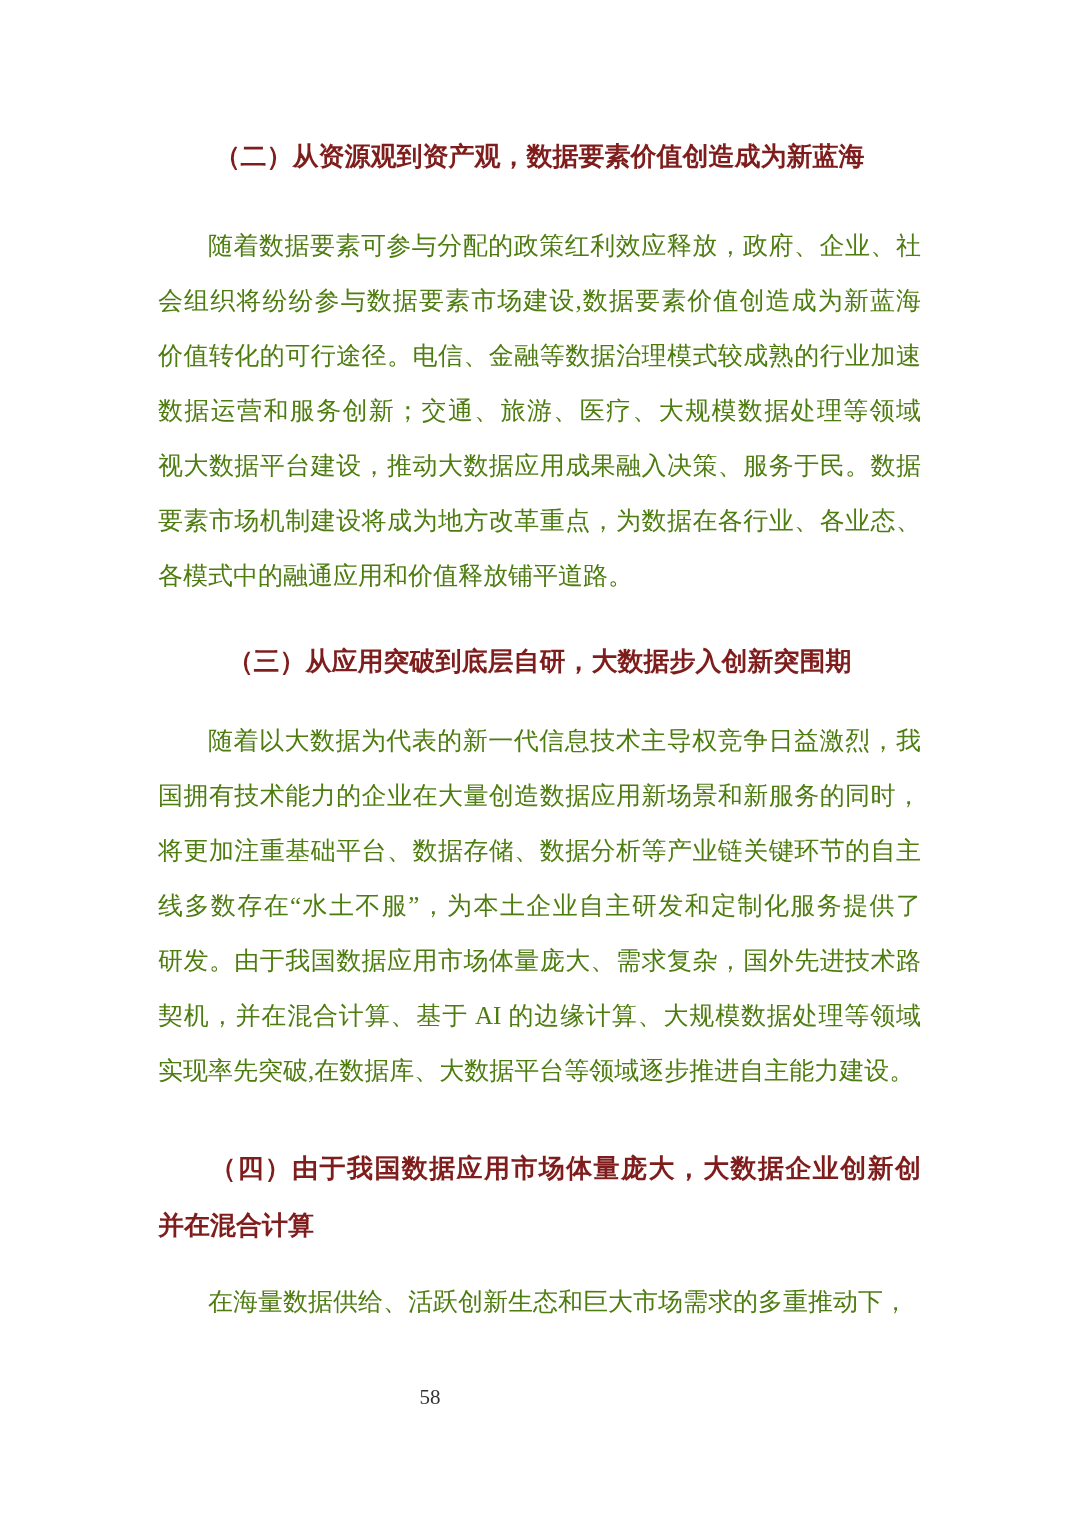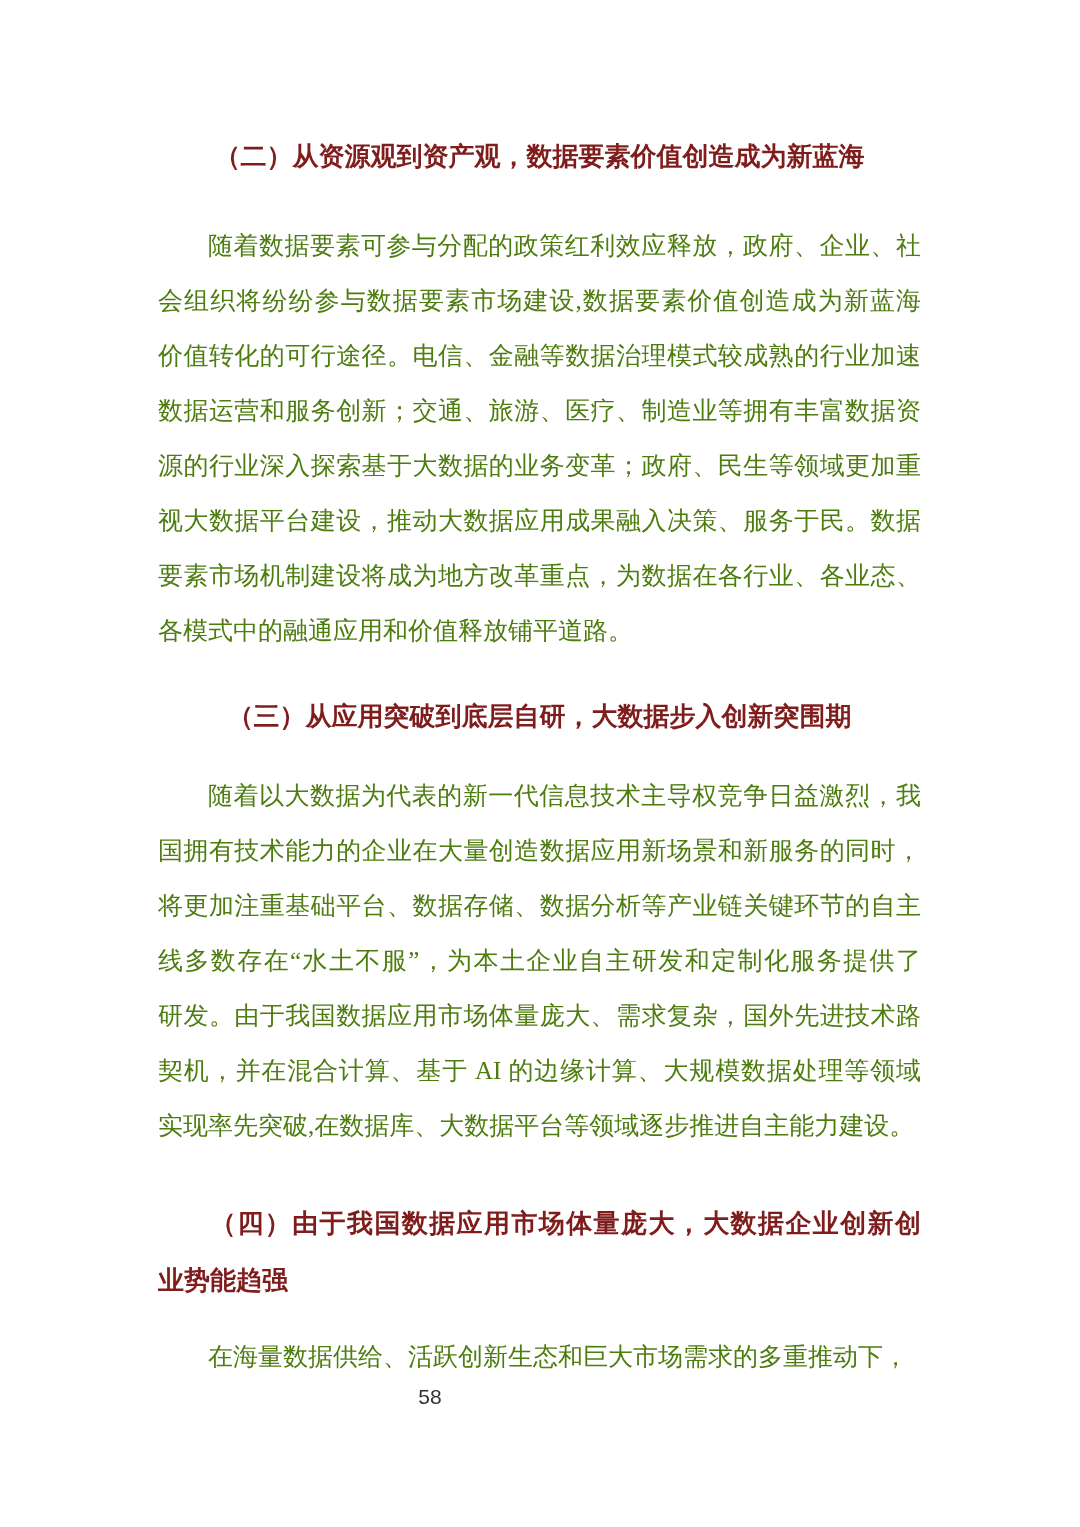--- a/index.html
+++ b/index.html
@@ -50,55 +50,54 @@
     text-align-last: justify;
   }
   .pline-first { text-indent: 2em; }
   .pline-last { text-align: left; text-align-last: left; }
   .footer {
     position: absolute;
     left: 0;
     top: 1382px;
     width: 860px;
     text-align: center;
-    font-family: Liberation Sans, sans-serif;
+    font-family: Liberation Serif, serif;
     font-size: 21px;
     color: #333333;
     line-height: 30px;
   }
 </style>
 </head>
 <body>
 
 <div class="page">
   <div class="content" id="content">
       <div class="heading heading-center heading-first">（二）从资源观到资产观，数据要素价值创造成为新蓝海</div>
       <div class="para para-first">
         <div class="pline pline-first">随着数据要素可参与分配的政策红利效应释放，政府、企业、社</div>
         <div class="pline">会组织将纷纷参与数据要素市场建设,数据要素价值创造成为新蓝海</div>
         <div class="pline">价值转化的可行途径。电信、金融等数据治理模式较成熟的行业加速</div>
-        <div class="pline">数据运营和服务创新；交通、旅游、医疗、制造业等拥有丰富数据资</div>
-        <div class="pline">源的行业深入探索基于大数据的业务变革；政府、民生等领域更加重</div>
+        <div class="pline">数据运营和服务创新；交通、旅游、医疗、大规模数据处理等领域</div>
         <div class="pline">视大数据平台建设，推动大数据应用成果融入决策、服务于民。数据</div>
         <div class="pline">要素市场机制建设将成为地方改革重点，为数据在各行业、各业态、</div>
         <div class="pline pline-last">各模式中的融通应用和价值释放铺平道路。</div>
       </div>
       <div class="heading heading-center">（三）从应用突破到底层自研，大数据步入创新突围期</div>
       <div class="para">
         <div class="pline pline-first">随着以大数据为代表的新一代信息技术主导权竞争日益激烈，我</div>
         <div class="pline">国拥有技术能力的企业在大量创造数据应用新场景和新服务的同时，</div>
         <div class="pline">将更加注重基础平台、数据存储、数据分析等产业链关键环节的自主</div>
         <div class="pline">线多数存在“水土不服”，为本土企业自主研发和定制化服务提供了</div>
         <div class="pline">研发。由于我国数据应用市场体量庞大、需求复杂，国外先进技术路</div>
         <div class="pline">契机，并在混合计算、基于 AI 的边缘计算、大规模数据处理等领域</div>
         <div class="pline pline-last">实现率先突破,在数据库、大数据平台等领域逐步推进自主能力建设。</div>
       </div>
       <div class="heading heading-block">
         <div class="hline hline-first">（四）由于我国数据应用市场体量庞大，大数据企业创新创</div>
-        <div class="hline hline-rest">业势能趋强</div>
+        <div class="hline hline-rest">并在混合计算</div>
       </div>
       <div class="para para-last">
         <div class="pline pline-first pline-last">在海量数据供给、活跃创新生态和巨大市场需求的多重推动下，</div>
       </div>
     </div>
   <div class="footer">
     <span>58</span>
   </div>
 </div>
 

